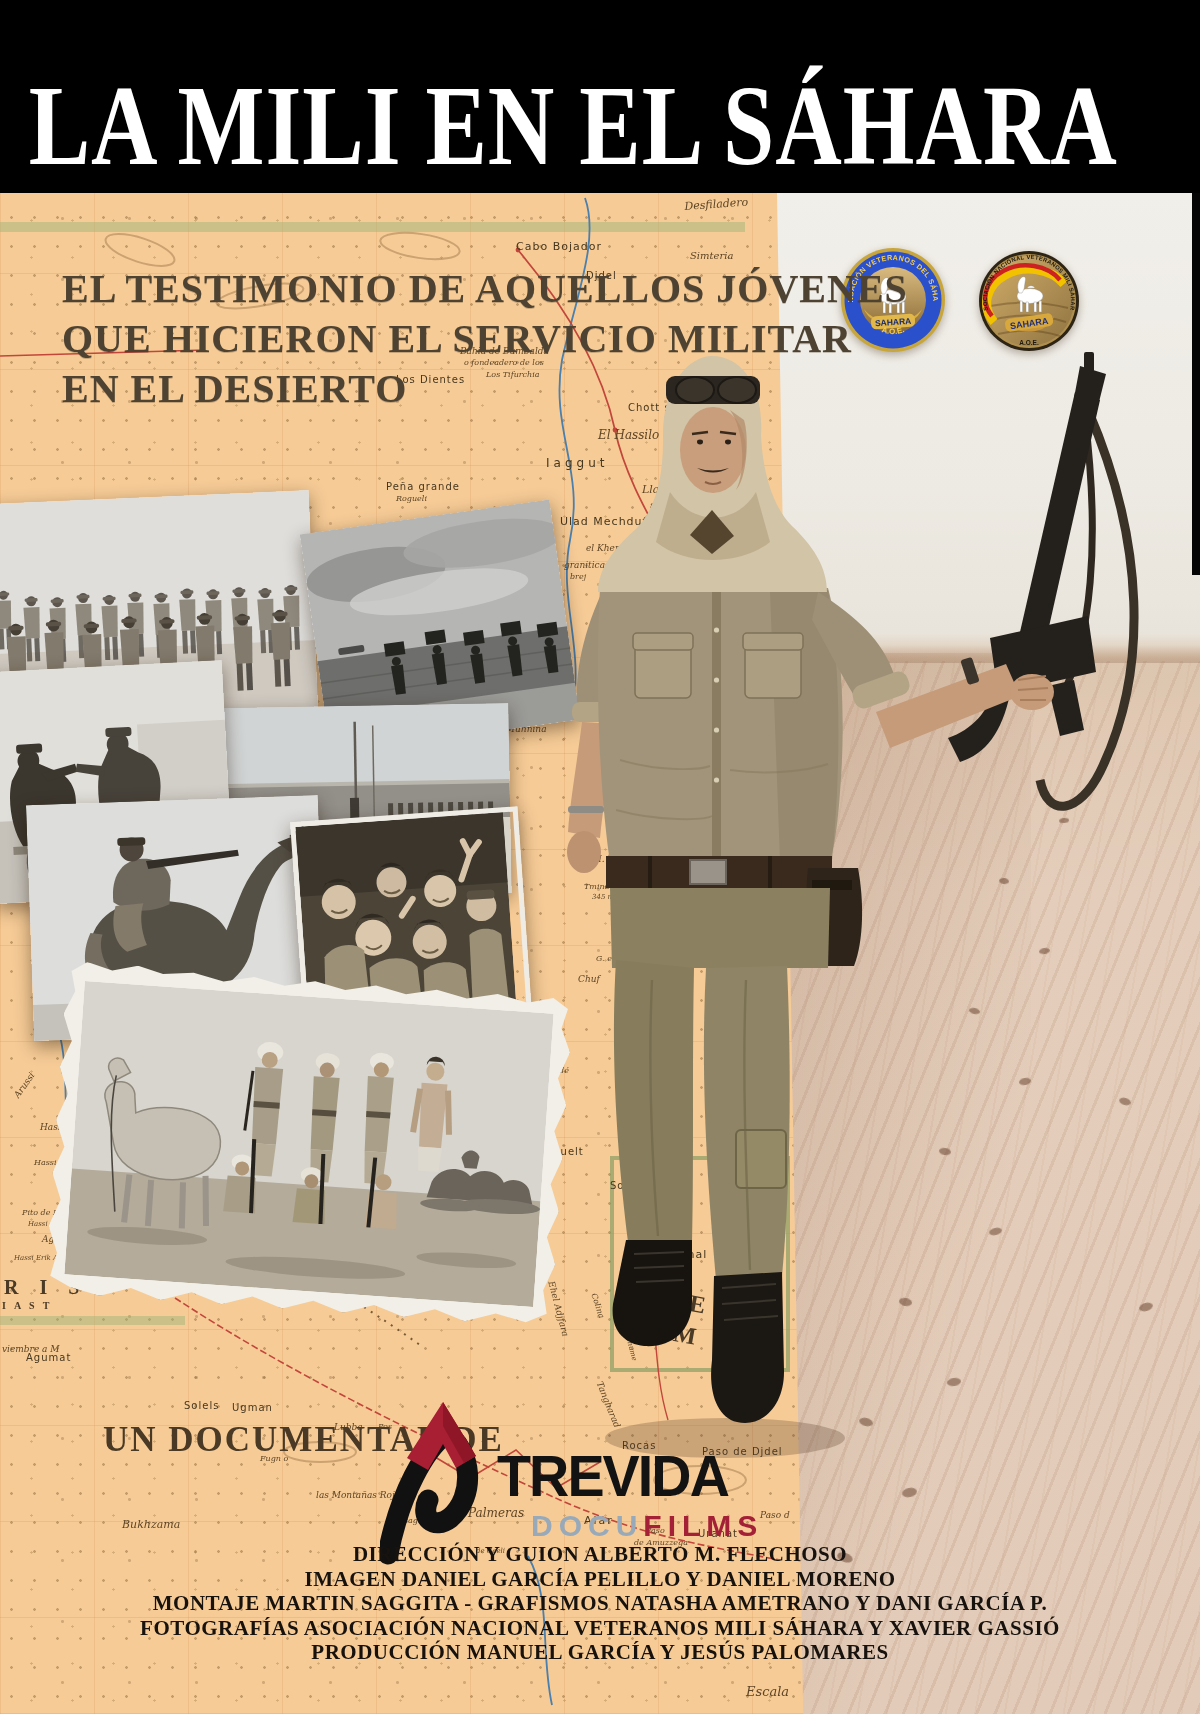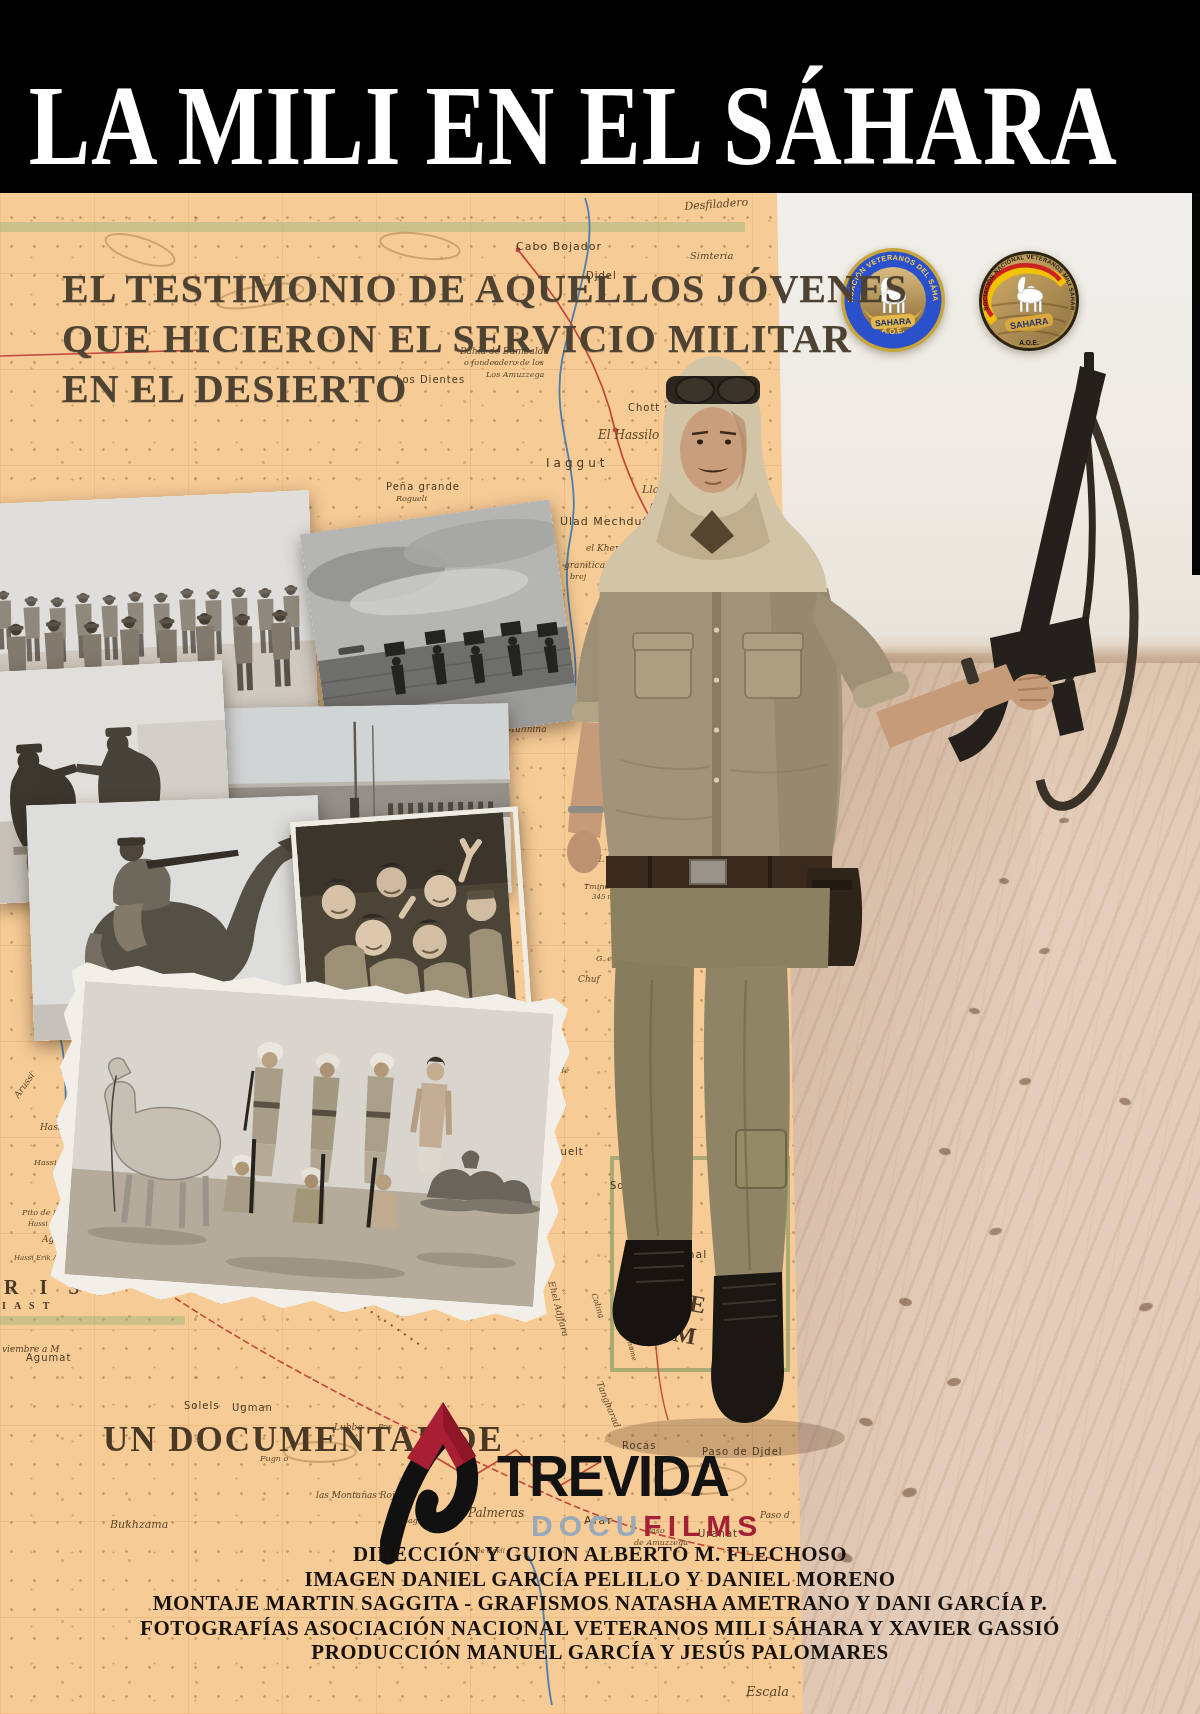--- a/index.html
+++ b/index.html
@@ -118,21 +118,21 @@
         </g>
       </g>
     </svg>
     <div class="map-labels">
         <span class="ml p" style="left: 516px; top: 240px; font-size: 11px;">Cabo Bojador</span>
         <span class="ml p" style="left: 586px; top: 270px; font-size: 10px;">Djdel</span>
         <span class="ml h" style="left: 684px; top: 200px; font-size: 11px; transform: rotate(-4deg);">Desfiladero</span>
         <span class="ml h" style="left: 690px; top: 250px; font-size: 10px;">Simteria</span>
         <span class="ml h" style="left: 460px; top: 346px; font-size: 9px;">Bahia de Bumbalda</span>
         <span class="ml h" style="left: 464px; top: 358px; font-size: 8px;">o fondeadero de los</span>
-        <span class="ml h" style="left: 486px; top: 370px; font-size: 8px;">Los Amuzzega</span>
+        <span class="ml h" style="left: 486px; top: 370px; font-size: 8px;">Los Tifurchia</span>
         <span class="ml p" style="left: 396px; top: 374px; font-size: 10px;">Los Dientes</span>
         <span class="ml p" style="left: 628px; top: 402px; font-size: 10px;">Chott seco</span>
         <span class="ml h" style="left: 598px; top: 428px; font-size: 12px;">El Hassilo</span>
         <span class="ml p" style="left: 546px; top: 456px; font-size: 12px; letter-spacing: 4px;">Iaggut</span>
         <span class="ml p" style="left: 676px; top: 460px; font-size: 11px; letter-spacing: 2px;">Ragg</span>
         <span class="ml h" style="left: 642px; top: 483px; font-size: 11px;">Llanos  áridos</span>
         <span class="ml h" style="left: 650px; top: 499px; font-size: 10px;">sin vegetación</span>
         <span class="ml p" style="left: 386px; top: 481px; font-size: 10px;">Peña grande</span>
         <span class="ml h" style="left: 396px; top: 494px; font-size: 8px;">Rogueli</span>
         <span class="ml p" style="left: 560px; top: 515px; font-size: 11px;">Ulad Mechduf</span>
@@ -167,21 +167,21 @@
         <span class="ml h" style="left: 624px; top: 1306px; font-size: 7px; transform: rotate(75deg);">de Char Chume</span>
         <span class="ml h" style="left: 604px; top: 1380px; font-size: 9px; transform: rotate(68deg);">Tangharad</span>
         <span class="ml b" style="left: 676px; top: 1320px; font-size: 24px; transform: rotate(10deg);">M</span>
         <span class="ml b" style="left: 692px; top: 1290px; font-size: 24px; transform: rotate(10deg);">E</span>
         <span class="ml p" style="left: 666px; top: 1248px; font-size: 11px;">Arenal</span>
         <span class="ml p" style="left: 184px; top: 1400px; font-size: 10px;">Solels</span>
         <span class="ml p" style="left: 232px; top: 1402px; font-size: 10px;">Ugman</span>
         <span class="ml h" style="left: 334px; top: 1422px; font-size: 9px;">Lubba</span>
         <span class="ml h" style="left: 378px; top: 1422px; font-size: 8px;">Pos</span>
         <span class="ml h" style="left: 260px; top: 1454px; font-size: 8px;">Fugn o</span>
-        <span class="ml h" style="left: 110px; top: 1518px; font-size: 11px;">Bukhzama</span>
+        <span class="ml h" style="left: 122px; top: 1518px; font-size: 11px;">Bukhzama</span>
         <span class="ml h" style="left: 316px; top: 1490px; font-size: 9px;">las Montañas Rojas</span>
         <span class="ml h" style="left: 396px; top: 1516px; font-size: 8px;">Tisagrerma</span>
         <span class="ml h" style="left: 468px; top: 1506px; font-size: 12px;">Palmeras</span>
         <span class="ml h" style="left: 476px; top: 1518px; font-size: 7px; margin-top: 29px;">de Caeli</span>
         <span class="ml p" style="left: 584px; top: 1514px; font-size: 11px; letter-spacing: 2px;">Alar</span>
         <span class="ml p" style="left: 622px; top: 1440px; font-size: 10px;">Rocas</span>
         <span class="ml p" style="left: 702px; top: 1446px; font-size: 10px;">Paso de Djdel</span>
         <span class="ml h" style="left: 646px; top: 1526px; font-size: 8px;">Paso</span>
         <span class="ml h" style="left: 634px; top: 1538px; font-size: 8px;">de Amuzzega</span>
         <span class="ml p" style="left: 698px; top: 1528px; font-size: 10px;">Uranat</span>

